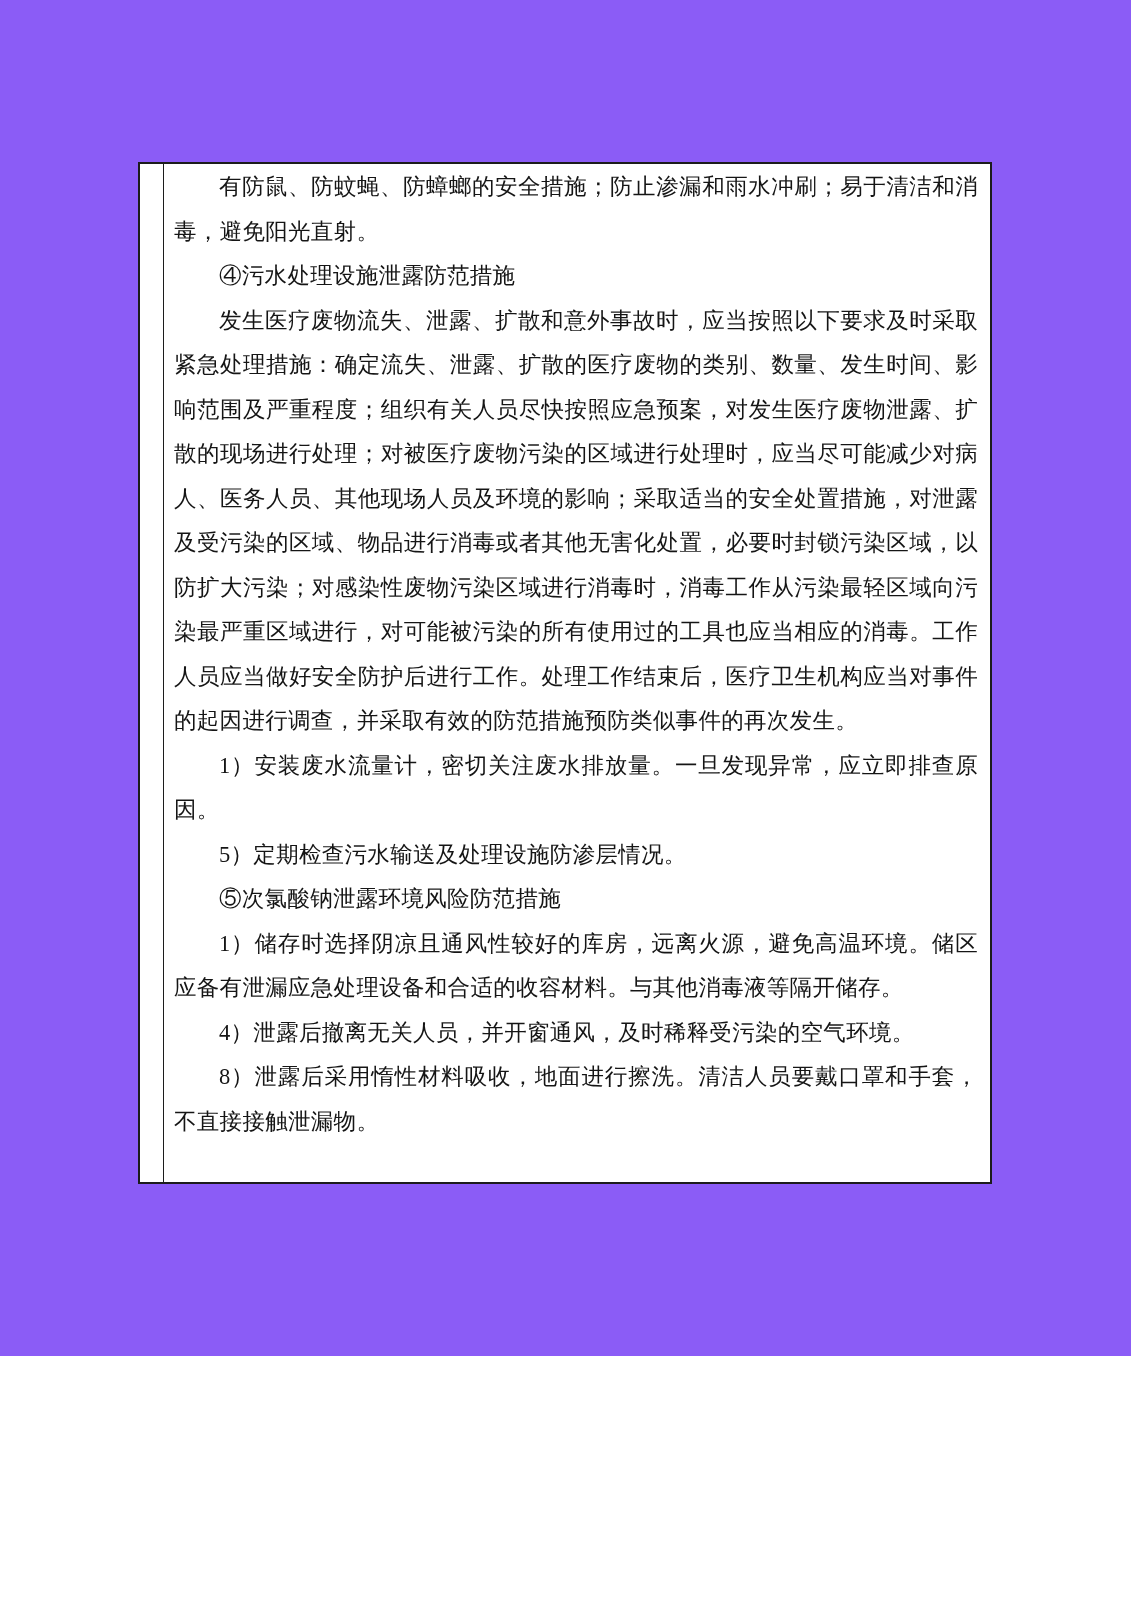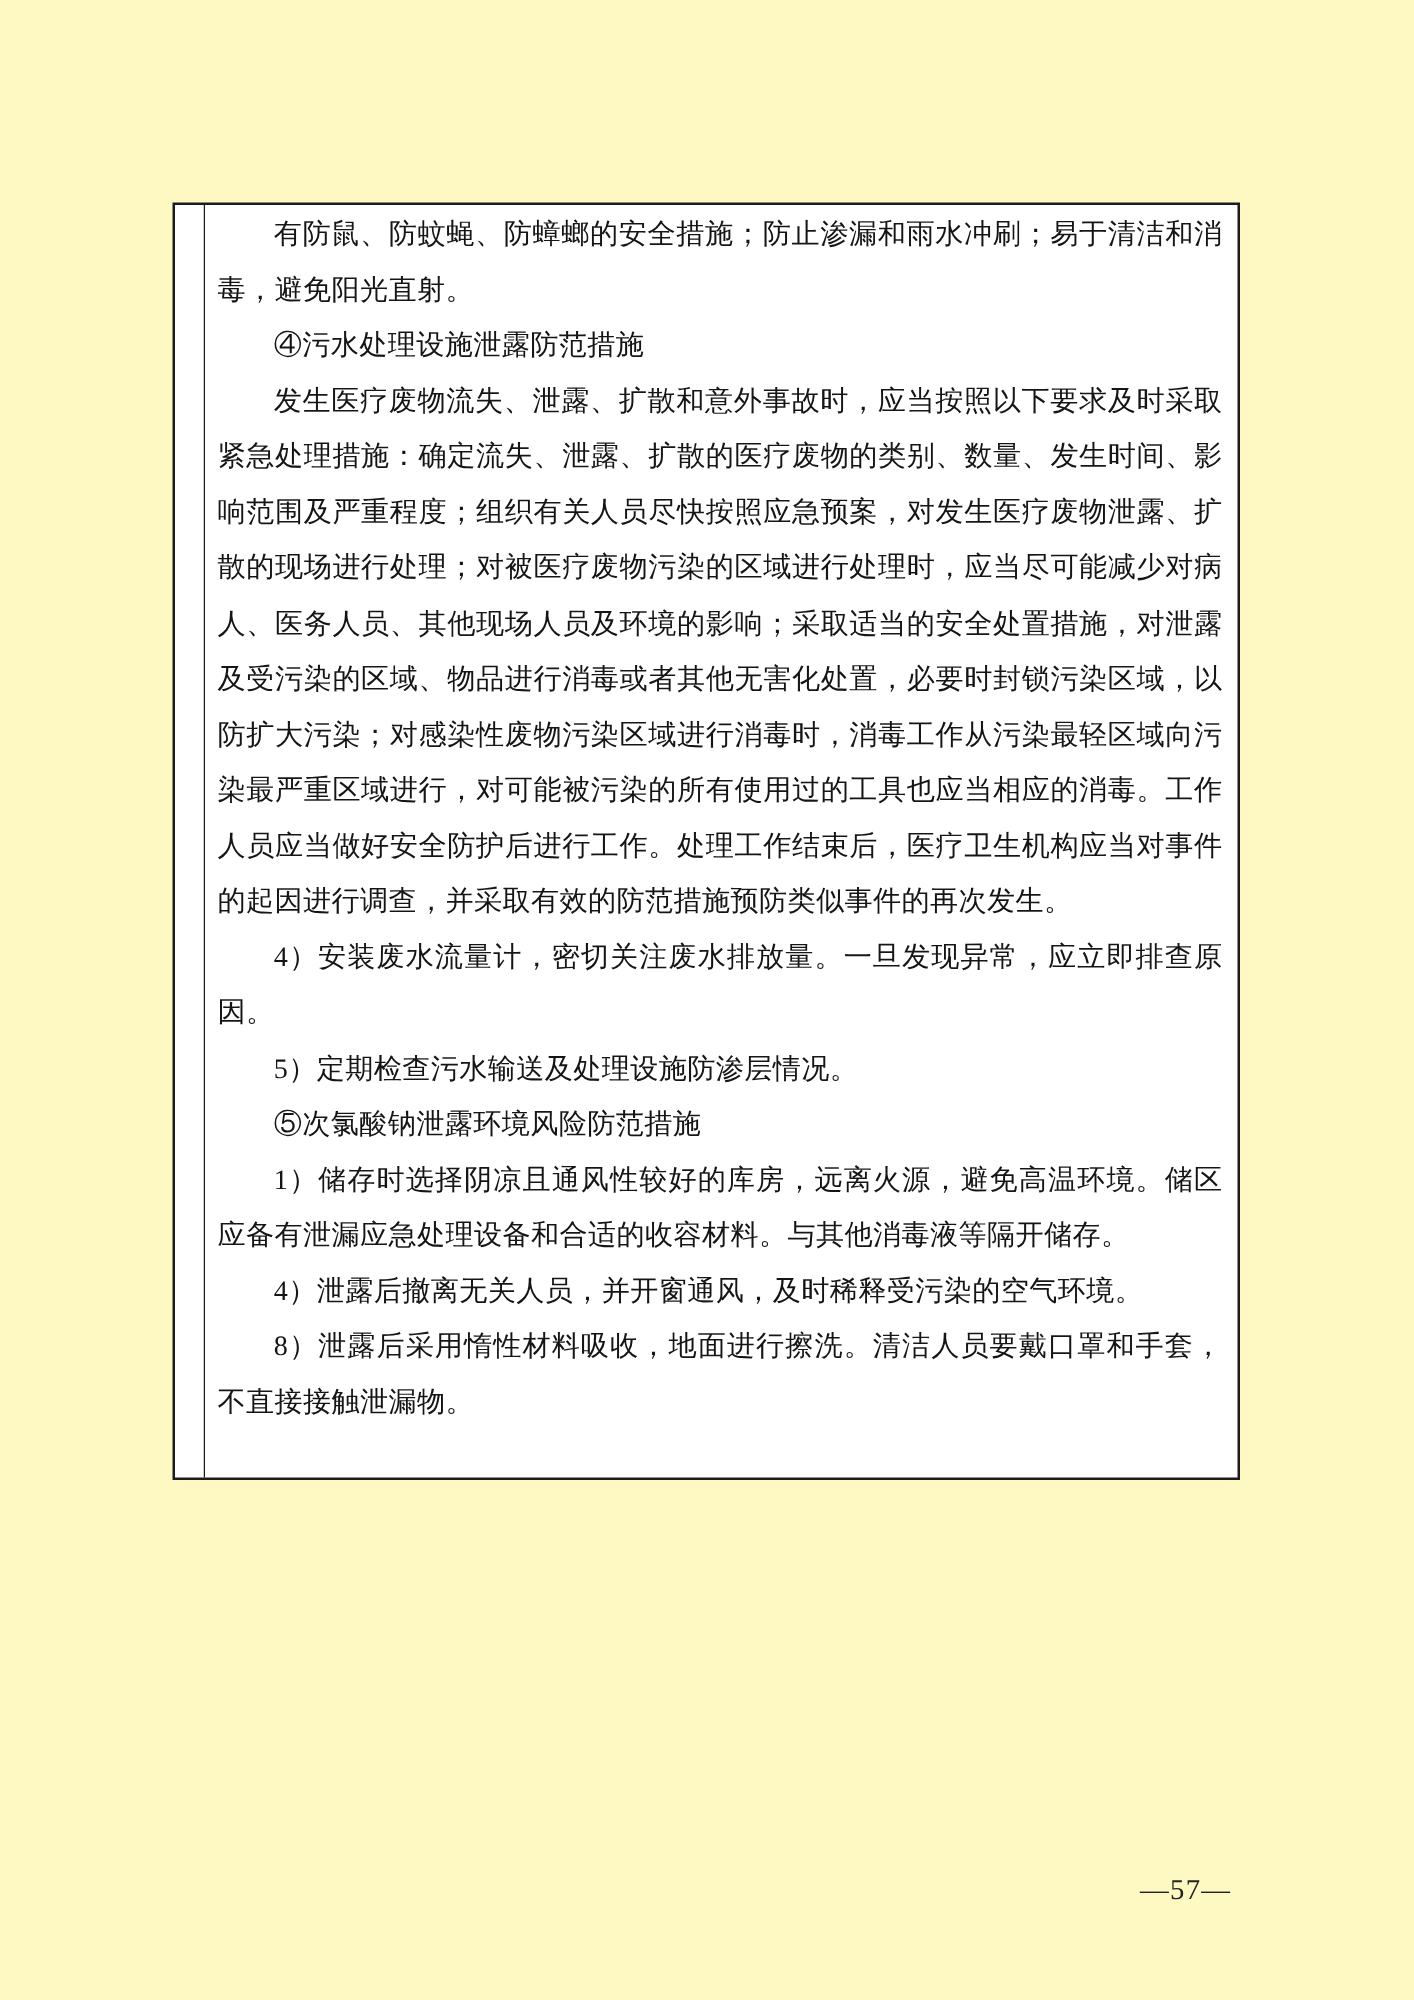--- a/index.html
+++ b/index.html
@@ -3,22 +3,22 @@
 <meta charset="utf-8">
 <style>
   html, body {
     margin: 0;
     padding: 0;
     background: #ffffff;
   }
   .page {
     position: relative;
     width: 1131px;
-    height: 1600px;
-    background: #fef9c3;
+    height: 1356px;
+    background: #8b5cf6;
     overflow: hidden;
     font-family: "Liberation Serif", "DejaVu Serif", serif;
   }
   .doc-table {
     position: absolute;
     left: 138px;
     top: 162px;
     width: 854px;
     min-height: 1022px;
     border: 2px solid #1c1c1c;
@@ -60,21 +60,21 @@
 <body>
 
 <div class="page">
 
   <div class="doc-table">
     <div class="stub-col"></div>
     <div class="content-col" id="paragraph-host">
         <p>有防鼠、防蚊蝇、防蟑螂的安全措施；防止渗漏和雨水冲刷；易于清洁和消毒，避免阳光直射。</p>
         <p>④污水处理设施泄露防范措施</p>
         <p>发生医疗废物流失、泄露、扩散和意外事故时，应当按照以下要求及时采取紧急处理措施：确定流失、泄露、扩散的医疗废物的类别、数量、发生时间、影响范围及严重程度；组织有关人员尽快按照应急预案，对发生医疗废物泄露、扩散的现场进行处理；对被医疗废物污染的区域进行处理时，应当尽可能减少对病人、医务人员、其他现场人员及环境的影响；采取适当的安全处置措施，对泄露及受污染的区域、物品进行消毒或者其他无害化处置，必要时封锁污染区域，以防扩大污染；对感染性废物污染区域进行消毒时，消毒工作从污染最轻区域向污染最严重区域进行，对可能被污染的所有使用过的工具也应当相应的消毒。工作人员应当做好安全防护后进行工作。处理工作结束后，医疗卫生机构应当对事件的起因进行调查，并采取有效的防范措施预防类似事件的再次发生。</p>
-        <p>4）安装废水流量计，密切关注废水排放量。一旦发现异常，应立即排查原因。</p>
+        <p>1）安装废水流量计，密切关注废水排放量。一旦发现异常，应立即排查原因。</p>
         <p>5）定期检查污水输送及处理设施防渗层情况。</p>
         <p>⑤次氯酸钠泄露环境风险防范措施</p>
         <p>1）储存时选择阴凉且通风性较好的库房，远离火源，避免高温环境。储区应备有泄漏应急处理设备和合适的收容材料。与其他消毒液等隔开储存。</p>
         <p>4）泄露后撤离无关人员，并开窗通风，及时稀释受污染的空气环境。</p>
         <p>8）泄露后采用惰性材料吸收，地面进行擦洗。清洁人员要戴口罩和手套，不直接接触泄漏物。</p>
       </div>
   </div>
 
   <div class="page-number">—57—</div>
 

